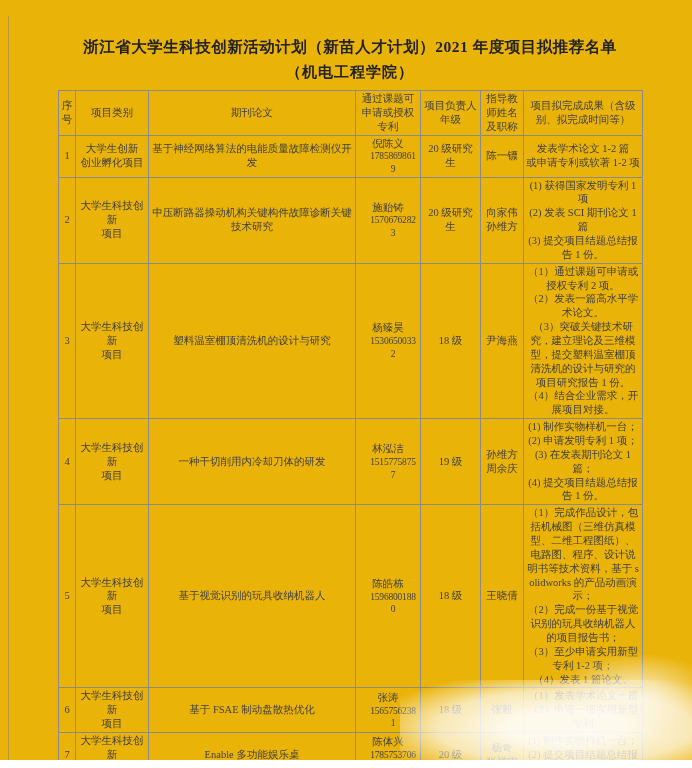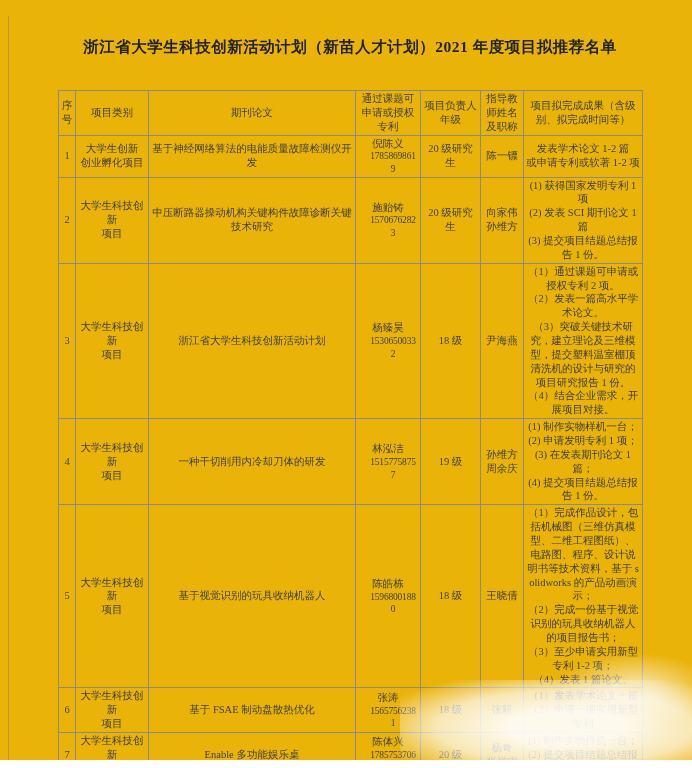--- a/index.html
+++ b/index.html
@@ -72,20 +72,21 @@
 </style>
 </head>
 <body>
 
 <div class="page">
 
   <div class="page-edge-line"></div>
 
   <div class="titles">
     <h1 class="title1">浙江省大学生科技创新活动计划（新苗人才计划）2021 年度项目拟推荐名单</h1>
+    <h2 class="title2">（机电工程学院）</h2>
   </div>
 
   <table class="doc">
     <colgroup>
       <col style="width:17px">
         <col style="width:73px">
         <col style="width:207px">
       <col style="width:65px">
         <col style="width:60px">
         <col style="width:43px">
@@ -124,21 +125,21 @@
       <td>向家伟
 孙维方</td>
       <td>(1) 获得国家发明专利 1 项
 (2) 发表 SCI 期刊论文 1 篇
 (3) 提交项目结题总结报告 1 份。</td>
     </tr>
         <tr>
       <td>3</td>
       <td>大学生科技创新
 项目</td>
-      <td>浙江省大学生科技创新活动计划</td>
+      <td>塑料温室棚顶清洗机的设计与研究</td>
       <td><span class="cell-leader-name">杨臻昊</span><span class="cell-phone">15306500332</span></td>
       <td class="grade">18 级</td>
       <td>尹海燕</td>
       <td>（1）通过课题可申请或授权专利 2 项。
 （2）发表一篇高水平学术论文。
 （3）突破关键技术研究，建立理论及三维模型，提交塑料温室棚顶清洗机的设计与研究的项目研究报告 1 份。
 （4）结合企业需求，开展项目对接。</td>
     </tr>
         <tr>
       <td>4</td>

